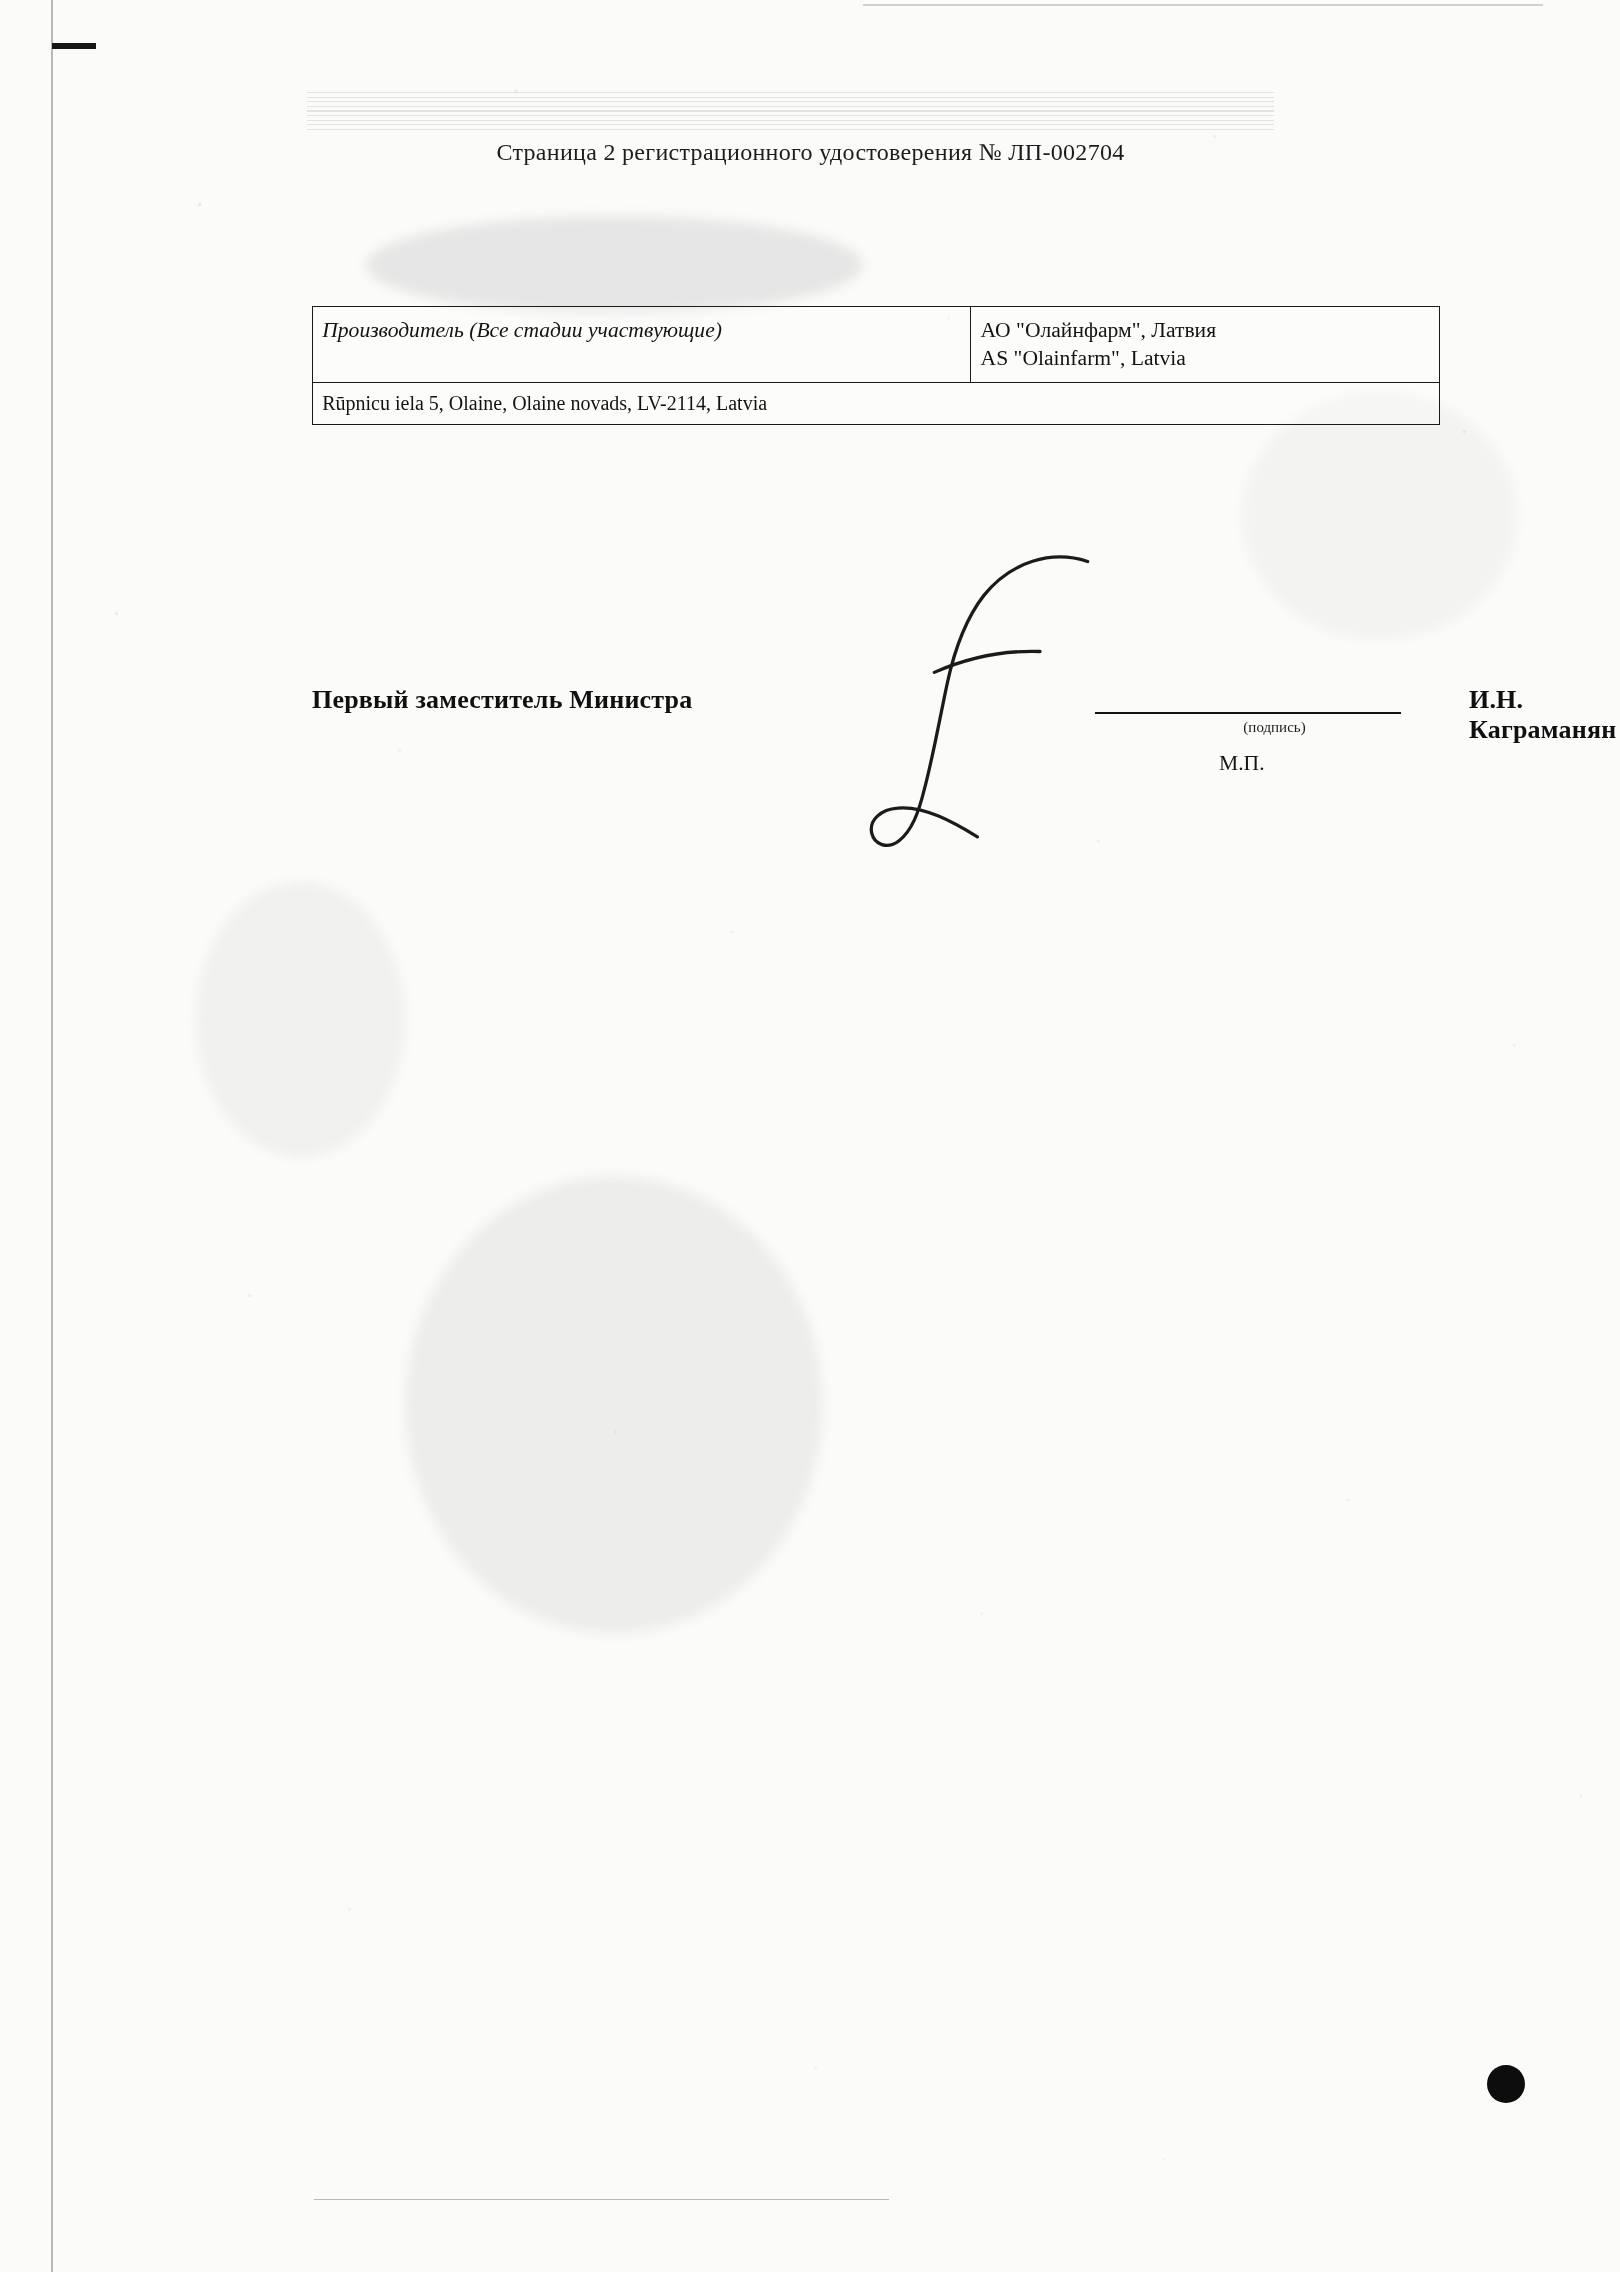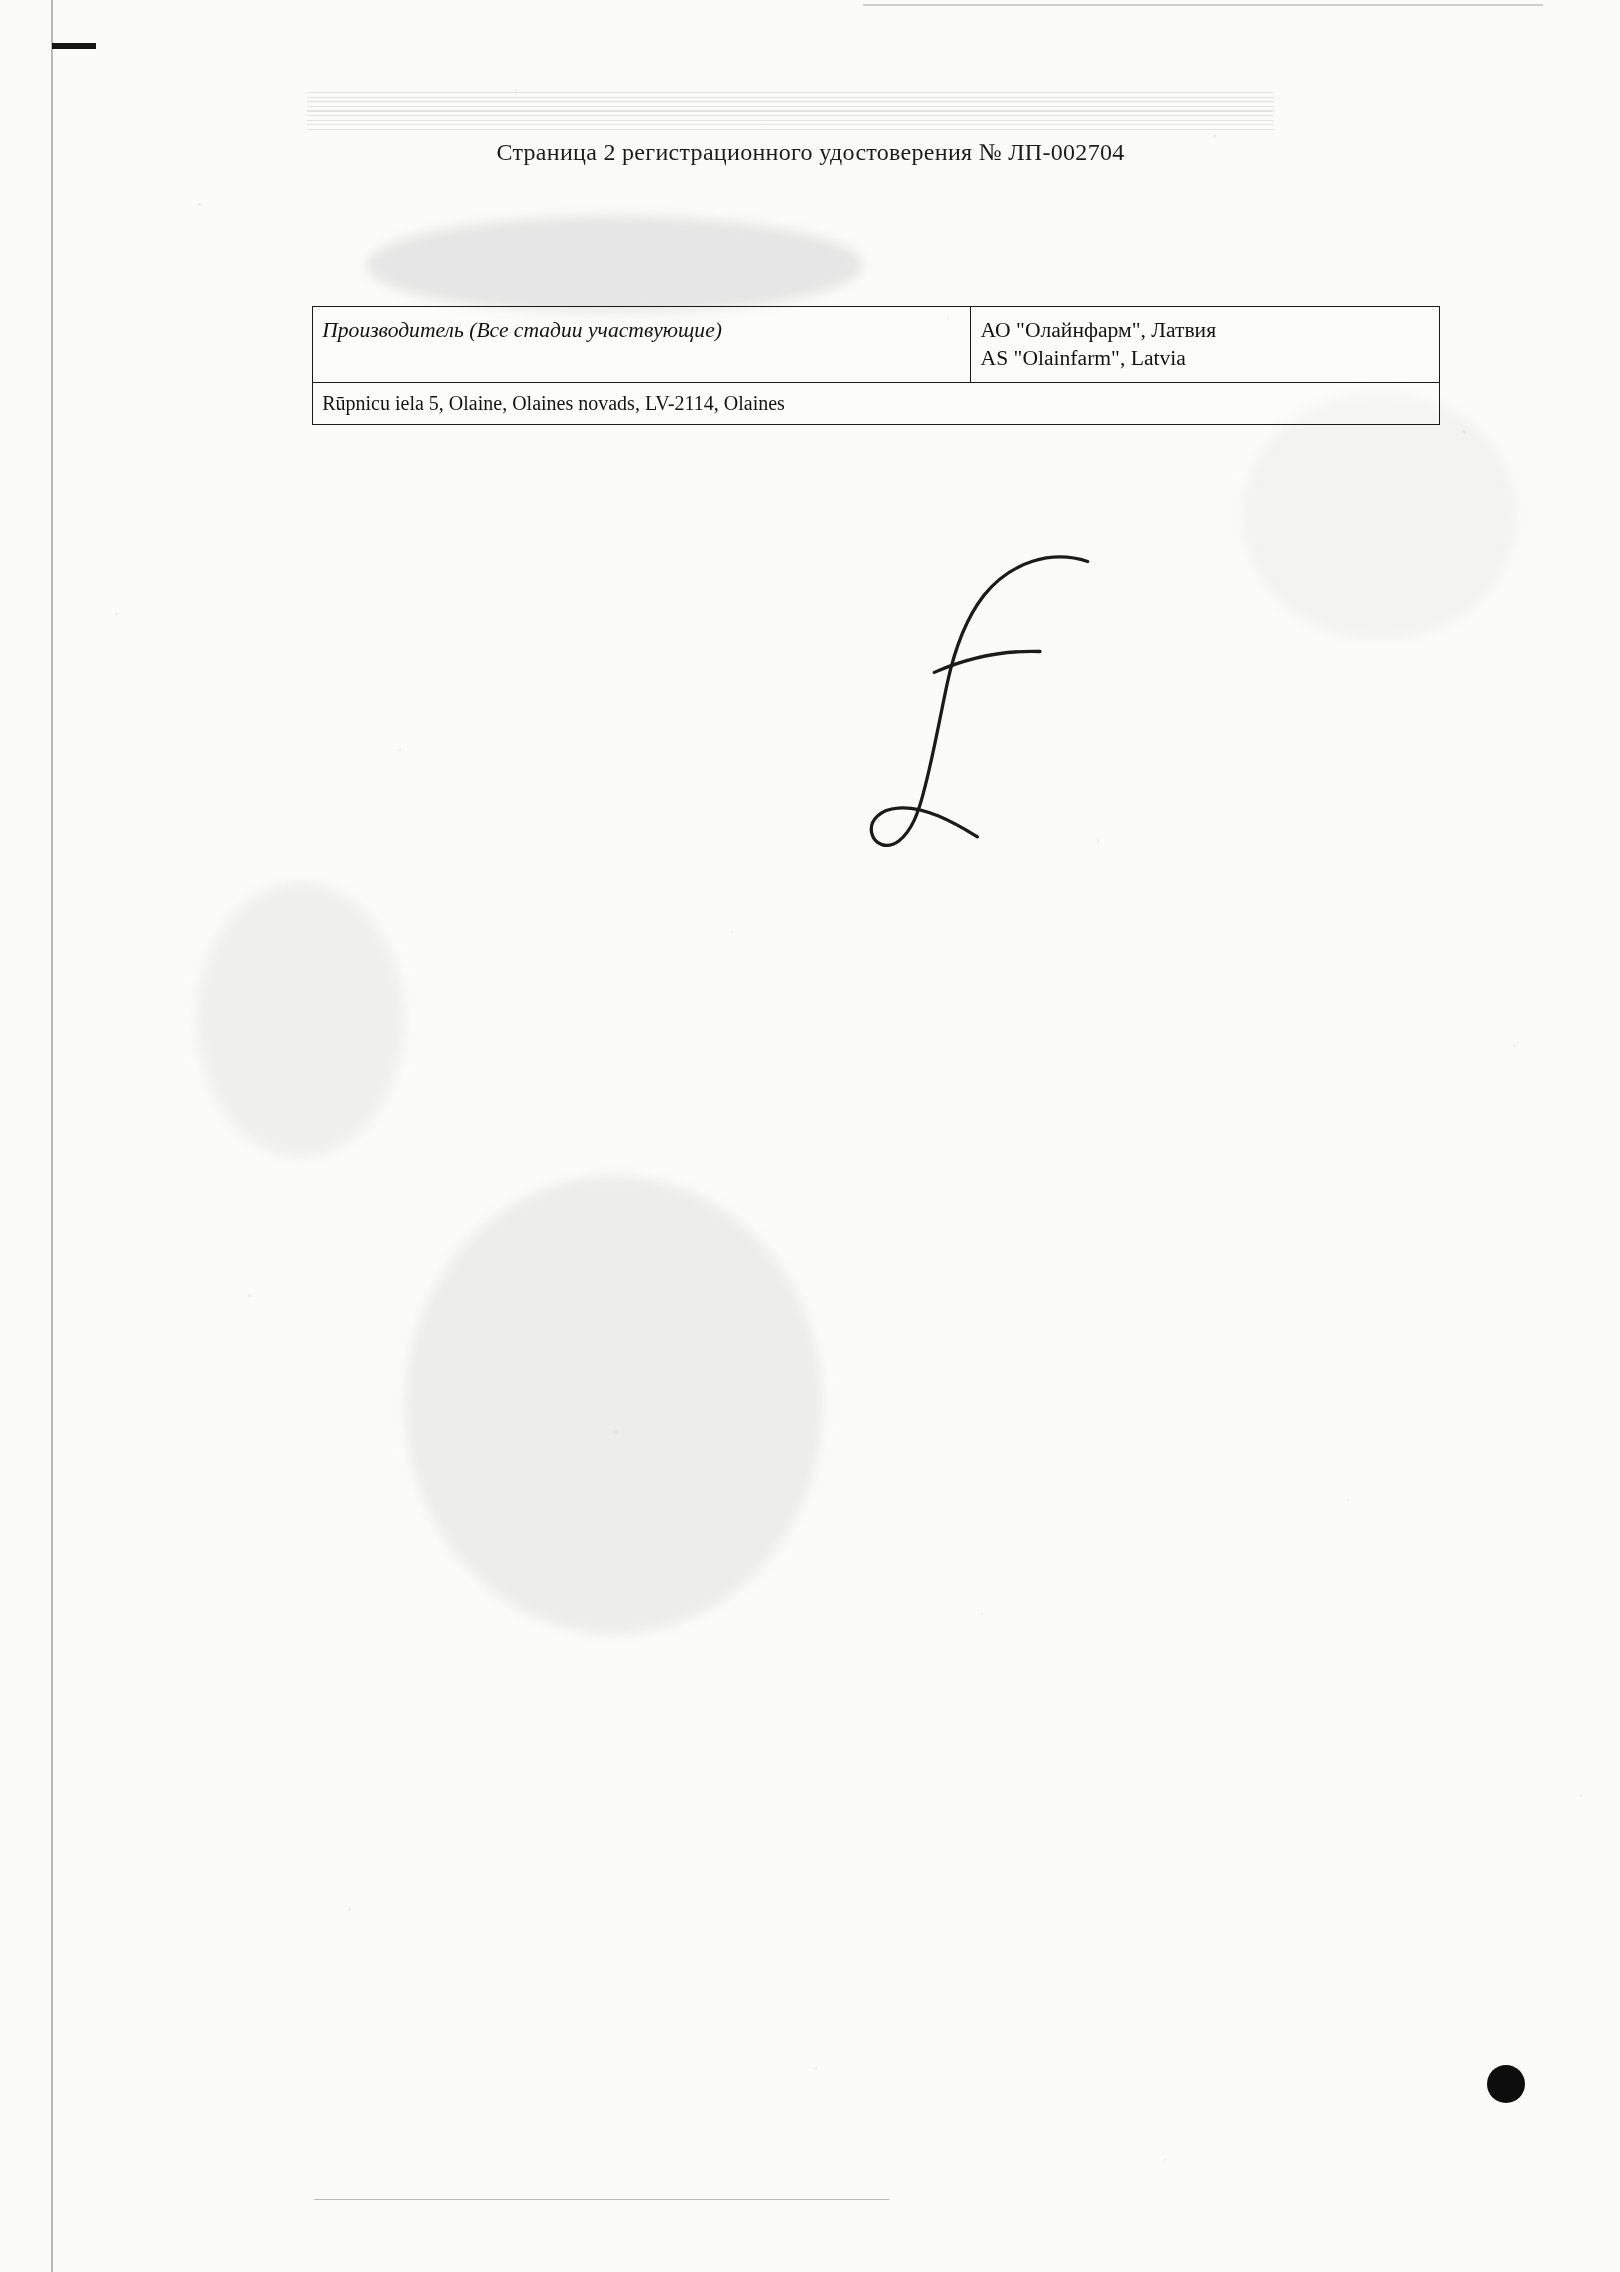--- a/index.html
+++ b/index.html
@@ -267,27 +267,34 @@
 
   <div class="doc-table">
     <div class="row">
       <div class="cell cell-left">Производитель (Все стадии участвующие)</div>
       <div class="cell cell-right">
         <span class="ln">АО "Олайнфарм", Латвия</span>
         <span class="ln">AS "Olainfarm", Latvia</span>
       </div>
     </div>
     <div class="row">
-      <div class="cell cell-address">Rūpnicu iela 5, Olaine, Olaines novads, LV-2114, Olaines</div>
+      <div class="cell cell-address">Rūpnicu iela 5, Olaine, Olaine novads, LV-2114, Latvia</div>
     </div>
   </div>
 
   <svg class="ink" width="261" height="340" viewBox="0 0 400 520">
     <path d="M355 40 C300 22 238 40 196 92 C168 128 150 180 140 226 C128 282 118 340 104 392 C96 424 86 452 66 468 C48 482 28 474 24 456 C20 436 38 420 64 418 C104 414 150 440 186 462"></path>
     <path d="M120 210 C170 188 226 176 282 178"></path>
   </svg>
 
+  <div class="sig-block">
+    <div class="sig-title">Первый заместитель Министра</div>
+    <div class="sig-line"></div>
+    <div class="sig-caption">(подпись)</div>
+    <div class="sig-stamp">М.П.</div>
+    <div class="sig-name">И.Н. Каграманян</div>
+  </div>
 
   <div class="fold-line"></div>
   <div class="hole-punch"></div>
 
 </div>
 
 
 </body></html>

